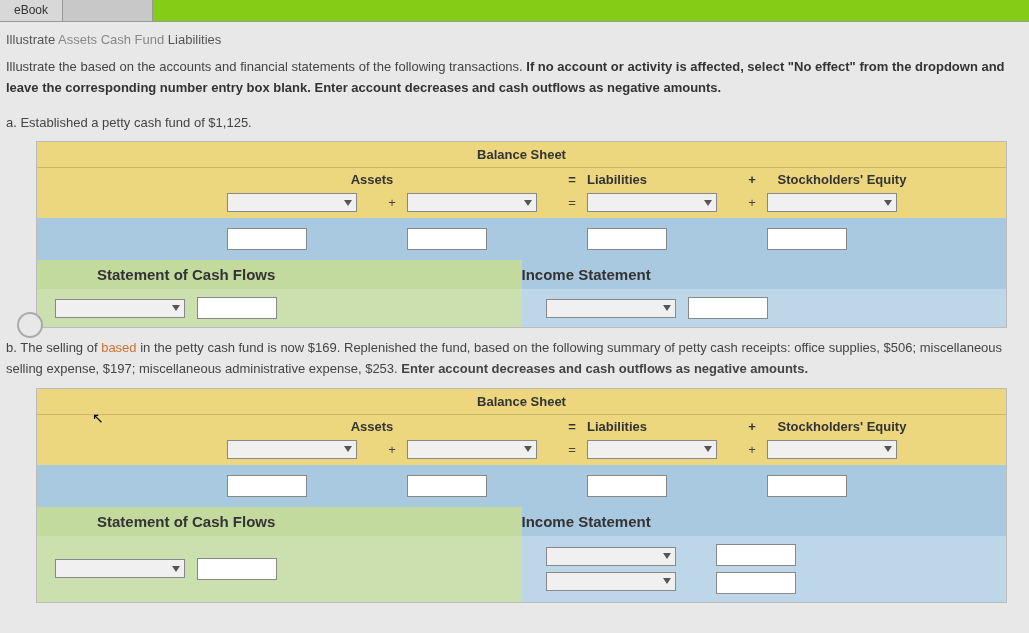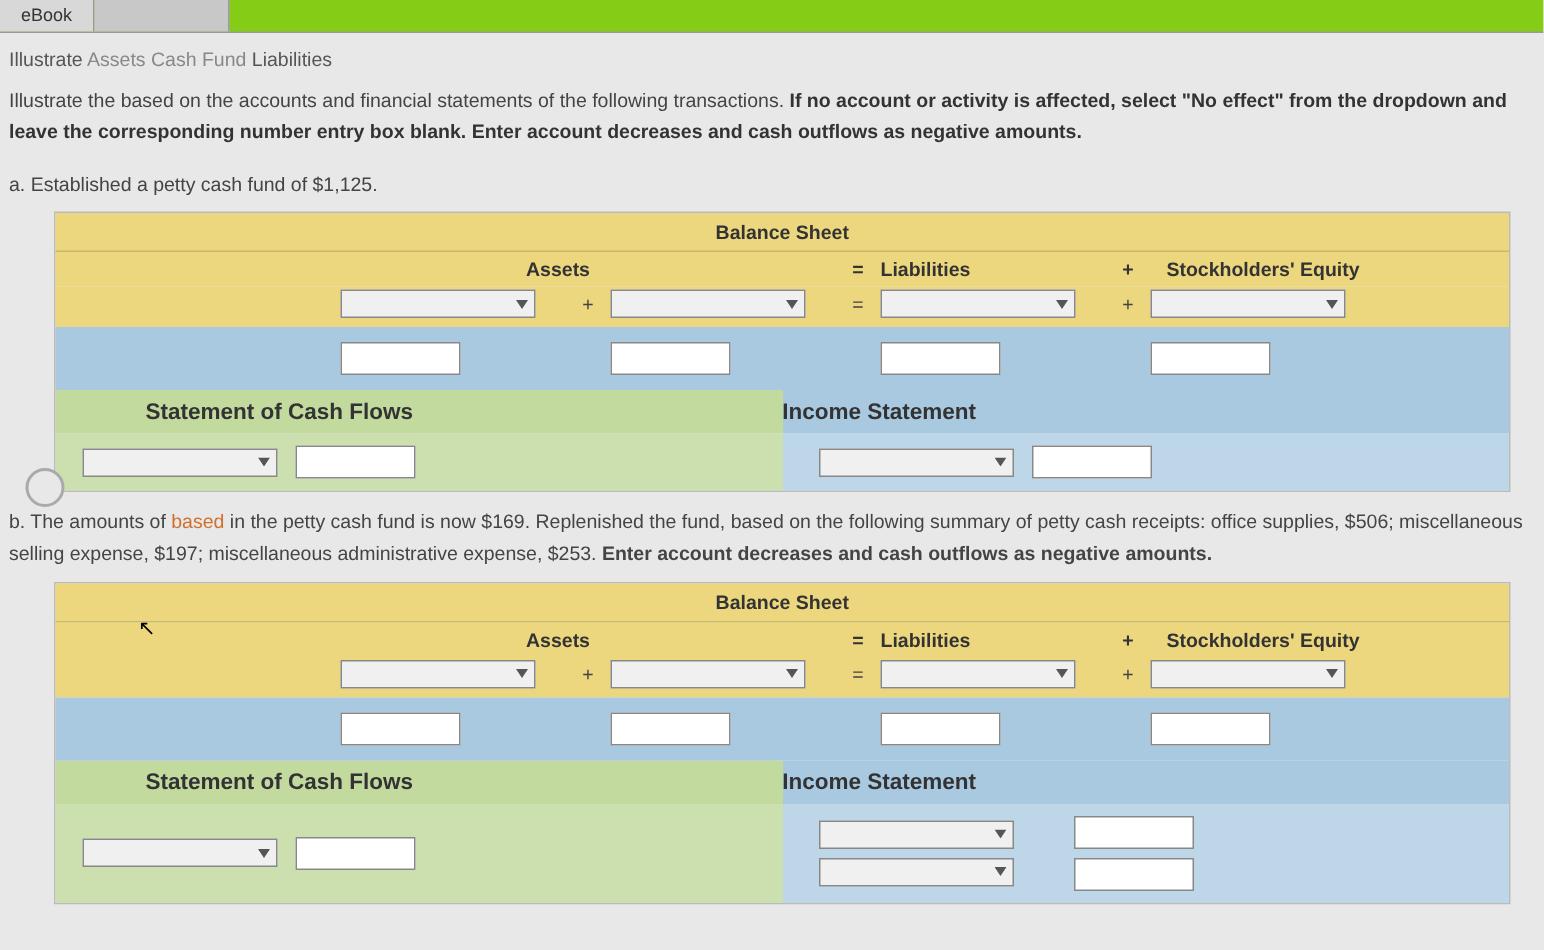--- a/index.html
+++ b/index.html
@@ -256,21 +256,21 @@
             <svg width="8" height="6">
               <path d="M0 0 L8 0 L4 6 Z" fill="#555"></path>
             </svg>
           </div>
         <input class="numbox" style="">
       </div>
     </div>
   </div>
 
   <p class="part-label" style="margin-top:10px">
-    <span>b.  The amounts of </span><span class="orange">based</span><span> in the petty cash fund is now $169. Replenished the fund, based on the following summary of petty cash receipts: office supplies, $506; miscellaneous selling expense, $197; miscellaneous administrative expense, $253. </span><b>Enter account decreases and cash outflows as negative amounts.</b>
+    <span>b.  The selling of </span><span class="orange">based</span><span> in the petty cash fund is now $169. Replenished the fund, based on the following summary of petty cash receipts: office supplies, $506; miscellaneous selling expense, $197; miscellaneous administrative expense, $253. </span><b>Enter account decreases and cash outflows as negative amounts.</b>
   </p>
 
   <div class="exercise" style="margin-top:4px">
     <div class="bs">
       <div class="bs-title-row">Balance Sheet</div>
 
       <div class="bs-row bs-header-row">
         <span class="assets-label">Assets</span>
         <span class="eq-sym">=</span>
         <span class="liab-label">Liabilities</span>

